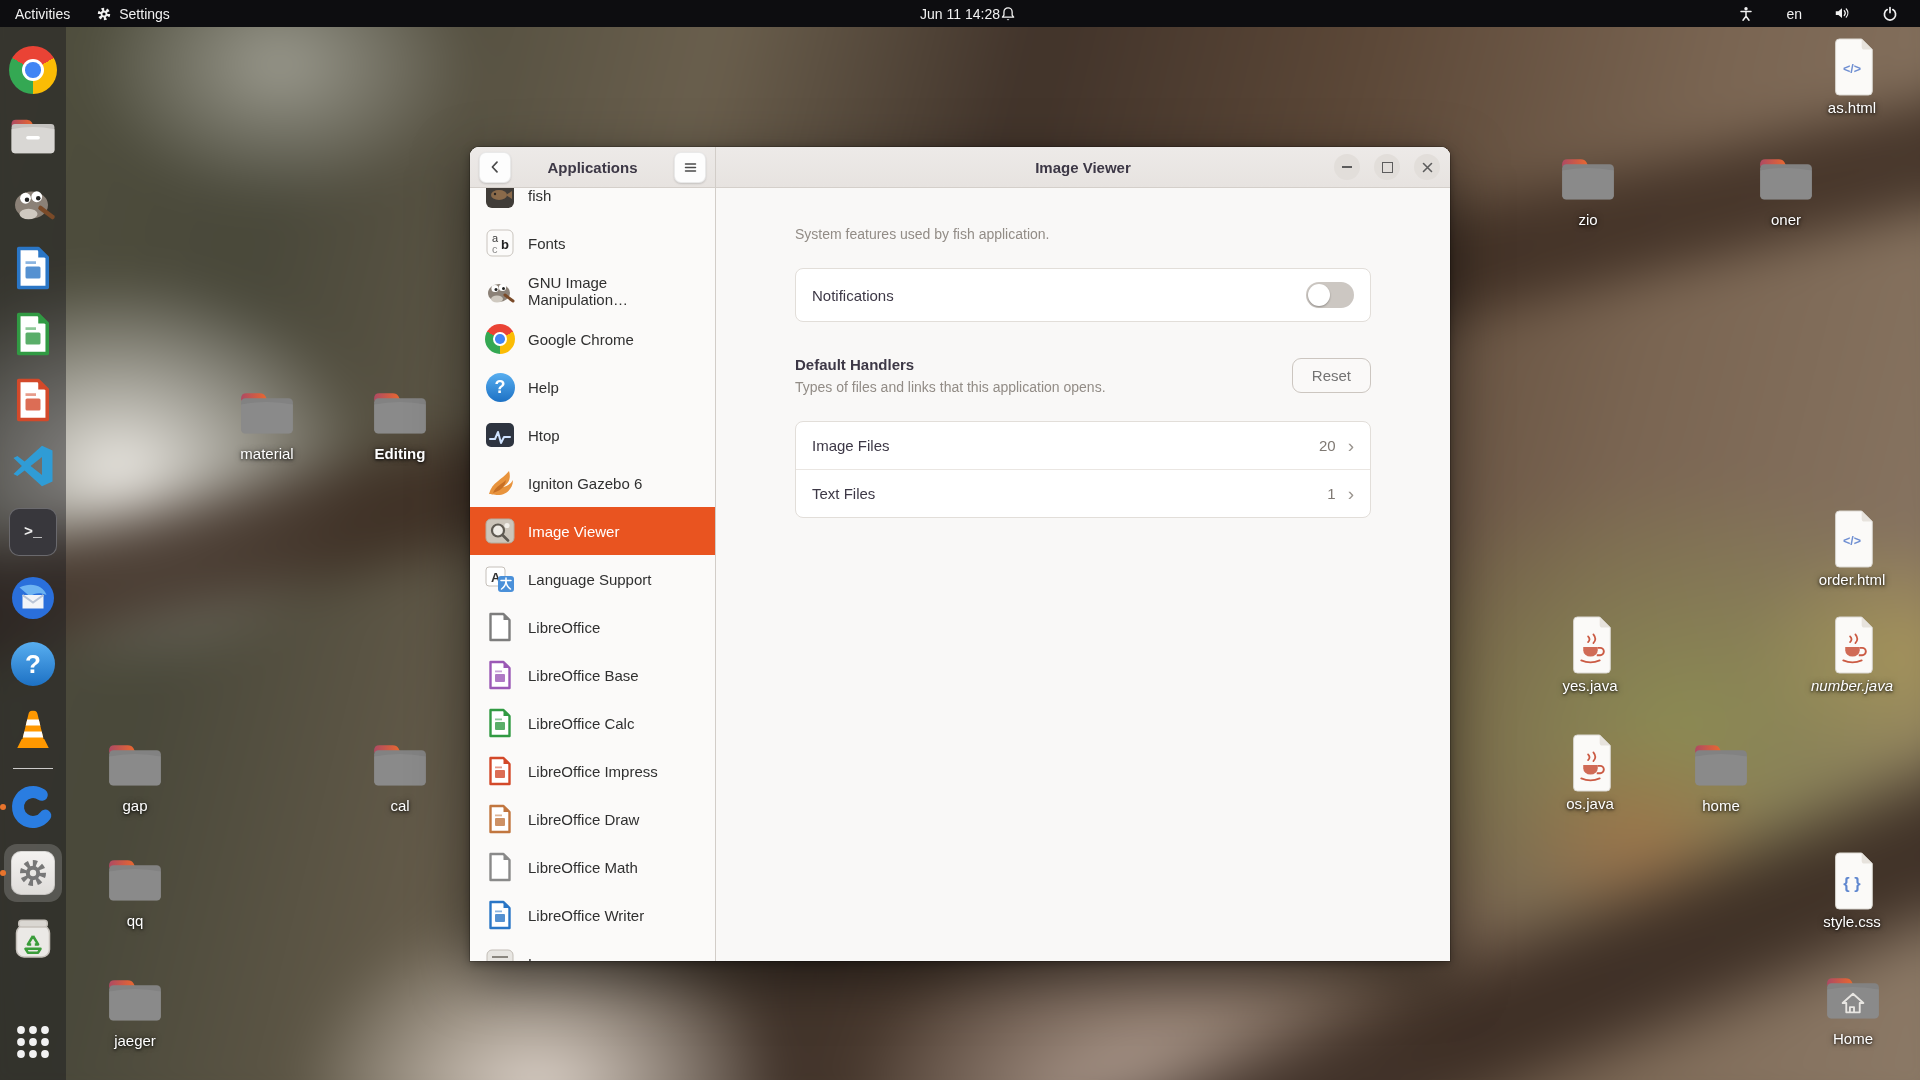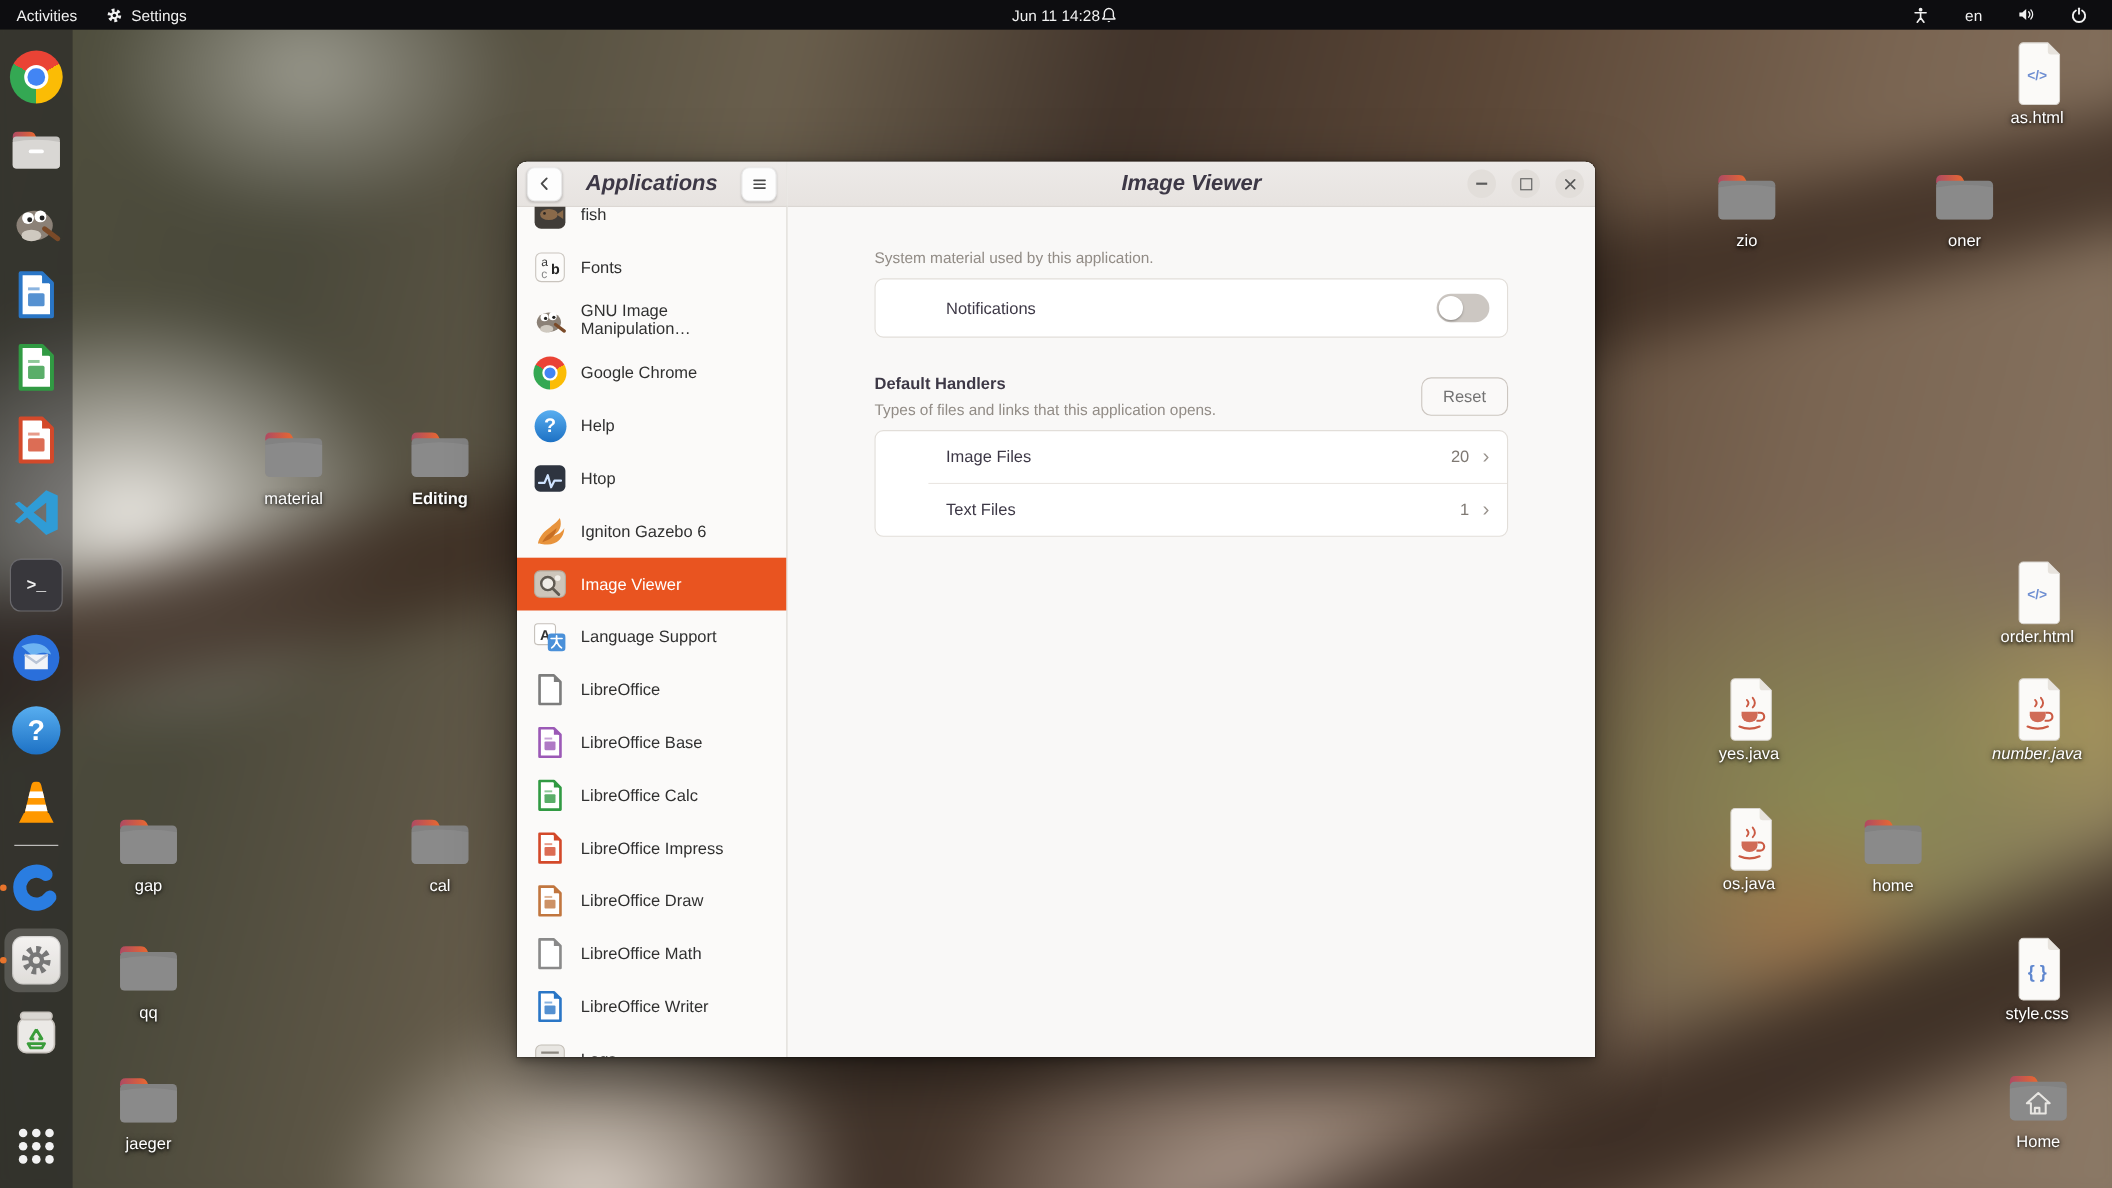--- a/index.html
+++ b/index.html
@@ -62,41 +62,41 @@
   .dicon-label{margin-top:3px;font-size:15px;color:#fff;text-shadow:0 1px 3px rgba(0,0,0,.85),0 0 6px rgba(0,0,0,.5);
     max-width:118px;white-space:nowrap;}
   
   .win{position:absolute;left:470px;top:147px;width:980px;height:814px;z-index:60;display:flex;
     border-radius:9px 9px 0 0;overflow:hidden;background:#f9f8f7;
     box-shadow:0 18px 55px rgba(0,0,0,.5),0 2px 10px rgba(0,0,0,.35),0 0 0 1px rgba(0,0,0,.18);}
   .sidebar{width:245px;flex:none;background:#fbfaf9;border-right:1px solid #d2cdc8;display:flex;flex-direction:column;}
   .mainpane{flex:1;display:flex;flex-direction:column;background:#f9f8f7;}
   .headerbar{height:40px;flex:none;background:linear-gradient(#edeae8,#e7e3e0);border-bottom:1px solid #d4cfca;
     display:flex;align-items:center;position:relative;}
-  .hdr-title{font-weight:bold;font-size:20px;color:#3d3846;position:absolute;left:50%;transform:translateX(-50%);white-space:nowrap;font-style:italic;}
+  .hdr-title{font-weight:bold;font-size:15px;color:#3d3846;position:absolute;left:50%;transform:translateX(-50%);white-space:nowrap;}
   .sq-btn{width:32px;height:31px;background:#fdfdfd;border-radius:7px;display:flex;align-items:center;justify-content:center;
     box-shadow:0 1px 2px rgba(0,0,0,.15), inset 0 0 0 1px rgba(0,0,0,.08);}
   .sidebar .headerbar{padding:0 9px;justify-content:space-between;}
   .winctl{position:absolute;right:10px;display:flex;gap:14px;align-items:center;}
   .ctl{width:26px;height:26px;border-radius:50%;background:#e2deda;display:flex;align-items:center;justify-content:center;}
   .ctl .bar{width:10px;height:2px;background:#5c5c5c;}
   .ctl .box{width:9px;height:9px;border:1.5px solid #5c5c5c;}
   
   .app-scroll{flex:1;overflow:hidden;position:relative;}
   .app-list{margin-top:-17px;}
   .app-row{height:48px;display:flex;align-items:center;gap:12px;padding:0 14px;font-size:15px;color:#303030;}
   .app-row.selected{background:#E95420;color:#fff;}
   .app-ic{width:32px;height:32px;flex:none;display:flex;align-items:center;justify-content:center;}
   .app-ic svg{width:32px;height:32px;}
   
   .content{padding-top:32px;}
   .col{width:576px;margin:0 auto;}
   .sect-h{font-size:15px;font-weight:bold;color:#3d3846;}
   .sect-sub{font-size:14px;color:#928c86;margin-top:6px;}
-  .card{background:#fff;border:1px solid #e2ded9;border-radius:8px;margin-top:11px;overflow:hidden;padding-left:48px;}
+  .card{background:#fff;border:1px solid #e2ded9;border-radius:8px;margin-top:26px;overflow:hidden;}
   .crow{height:52px;display:flex;align-items:center;padding:0 16px;font-size:15px;color:#3d3846;}
   .crow.h{height:47px;}
   .crow + .crow{border-top:1px solid #eae6e2;}
   .crow .grow{flex:1;}
   .rowval{color:#7f7973;margin-right:12px;}
   .chev{color:#9a948e;font-size:19px;line-height:1;}
   .toggle{width:48px;height:26px;border-radius:13px;background:#ccc7c2;position:relative;flex:none;}
   .toggle .knob{position:absolute;left:2px;top:2px;width:22px;height:22px;border-radius:50%;background:#fff;
     box-shadow:0 1px 2px rgba(0,0,0,.3);}
   .sec2head{display:flex;align-items:center;justify-content:space-between;margin-top:34px;}
@@ -744,21 +744,21 @@
         <span class="ctl">
           <svg width="11" height="11" viewBox="0 0 11 11">
               <path d="M1.5 1.5l8 8M9.5 1.5l-8 8" stroke="#5c5c5c" stroke-width="1.6" stroke-linecap="round"></path>
             </svg>
         </span>
       </span>
     </div>
 
     <div class="content">
       <div class="col">
-        <div class="sect-sub">System material used by this application.</div>
+        <div class="sect-sub">System features used by fish application.</div>
         <div class="card">
           <div class="crow">
             <span>Notifications</span>
             <span class="grow"></span>
             <span class="toggle">
                 <span class="knob"></span>
               </span>
           </div>
         </div>
 

